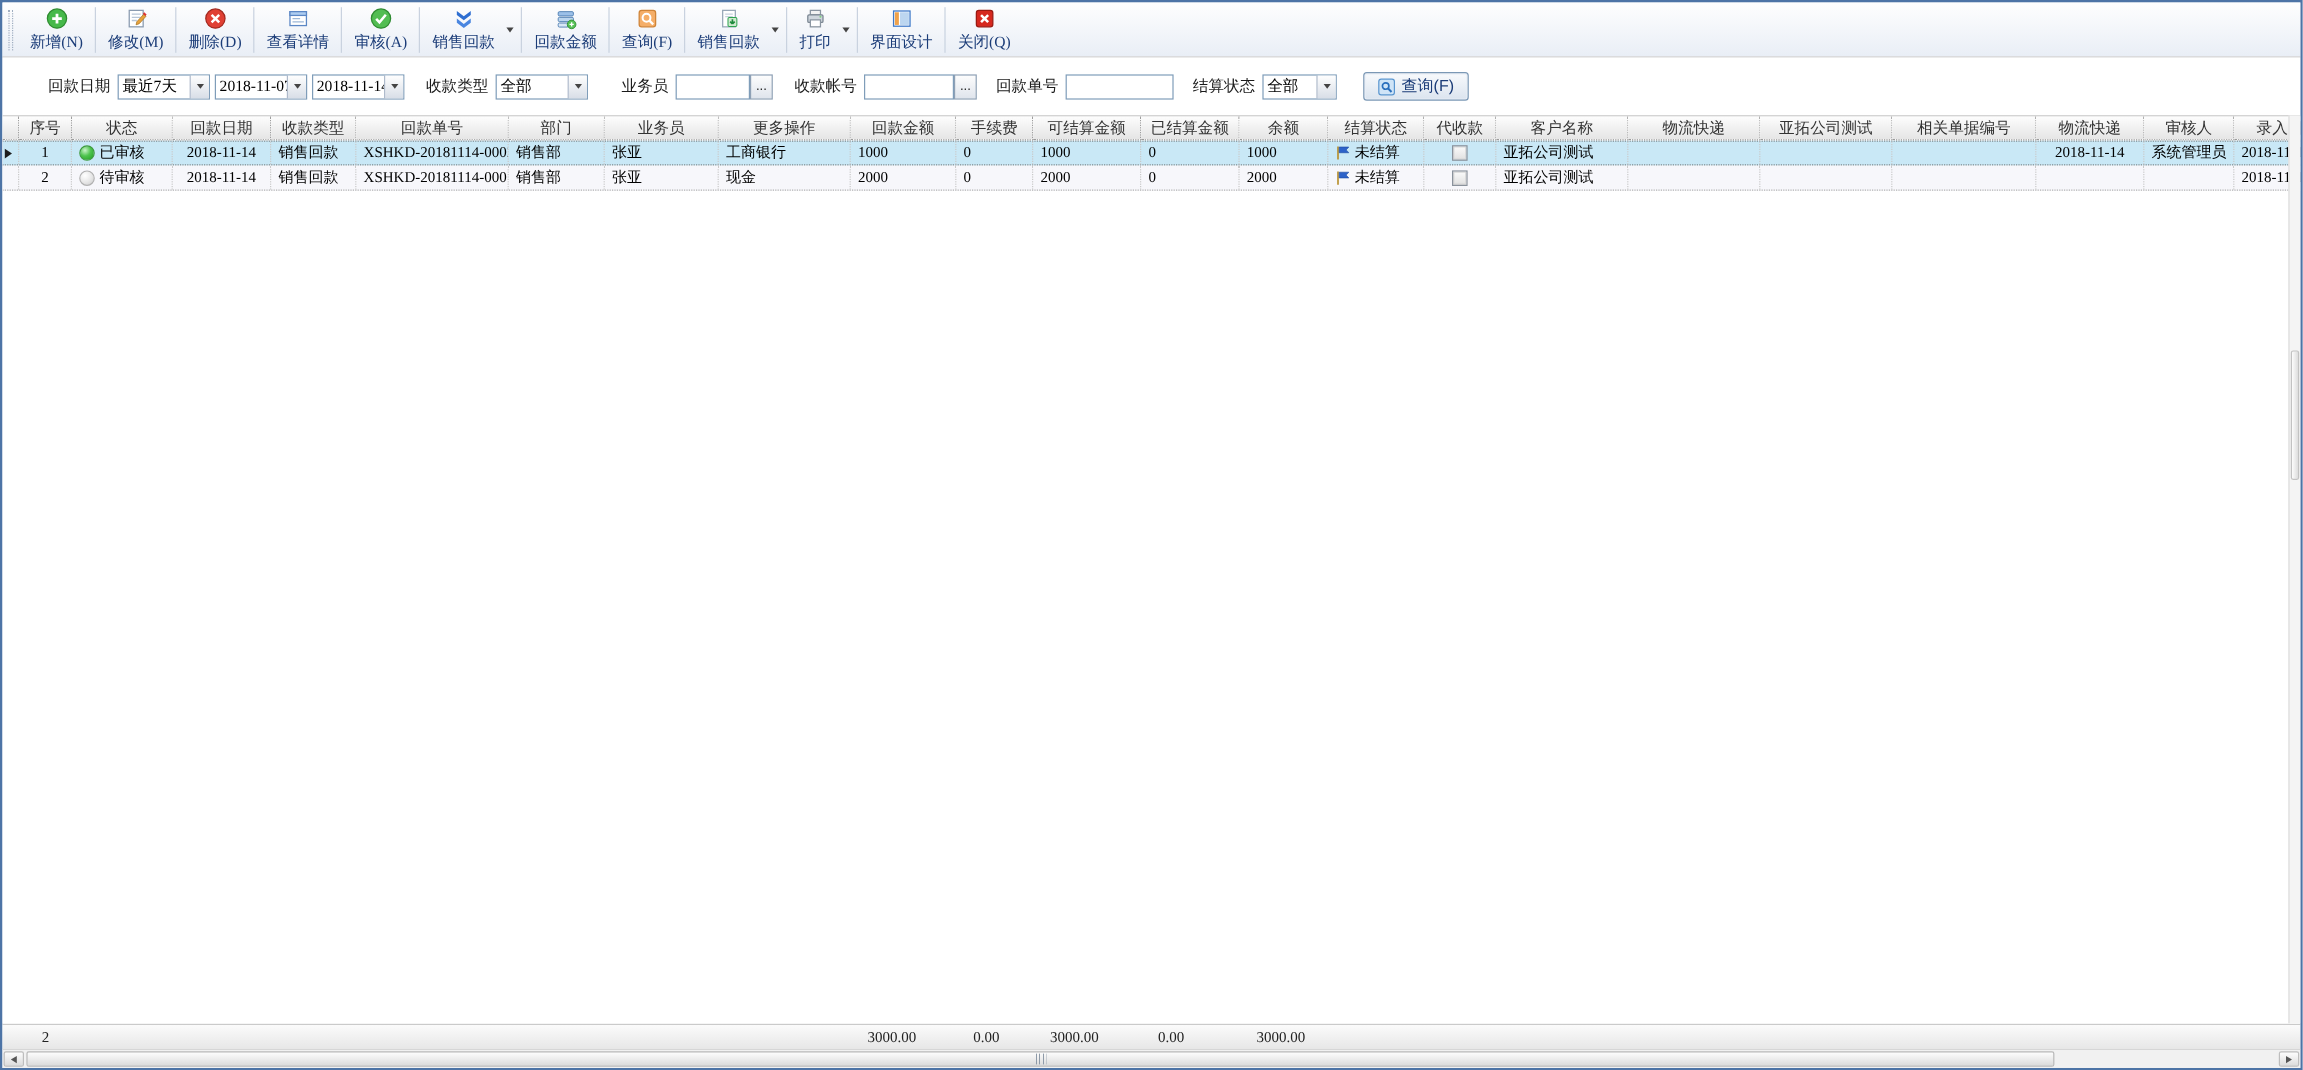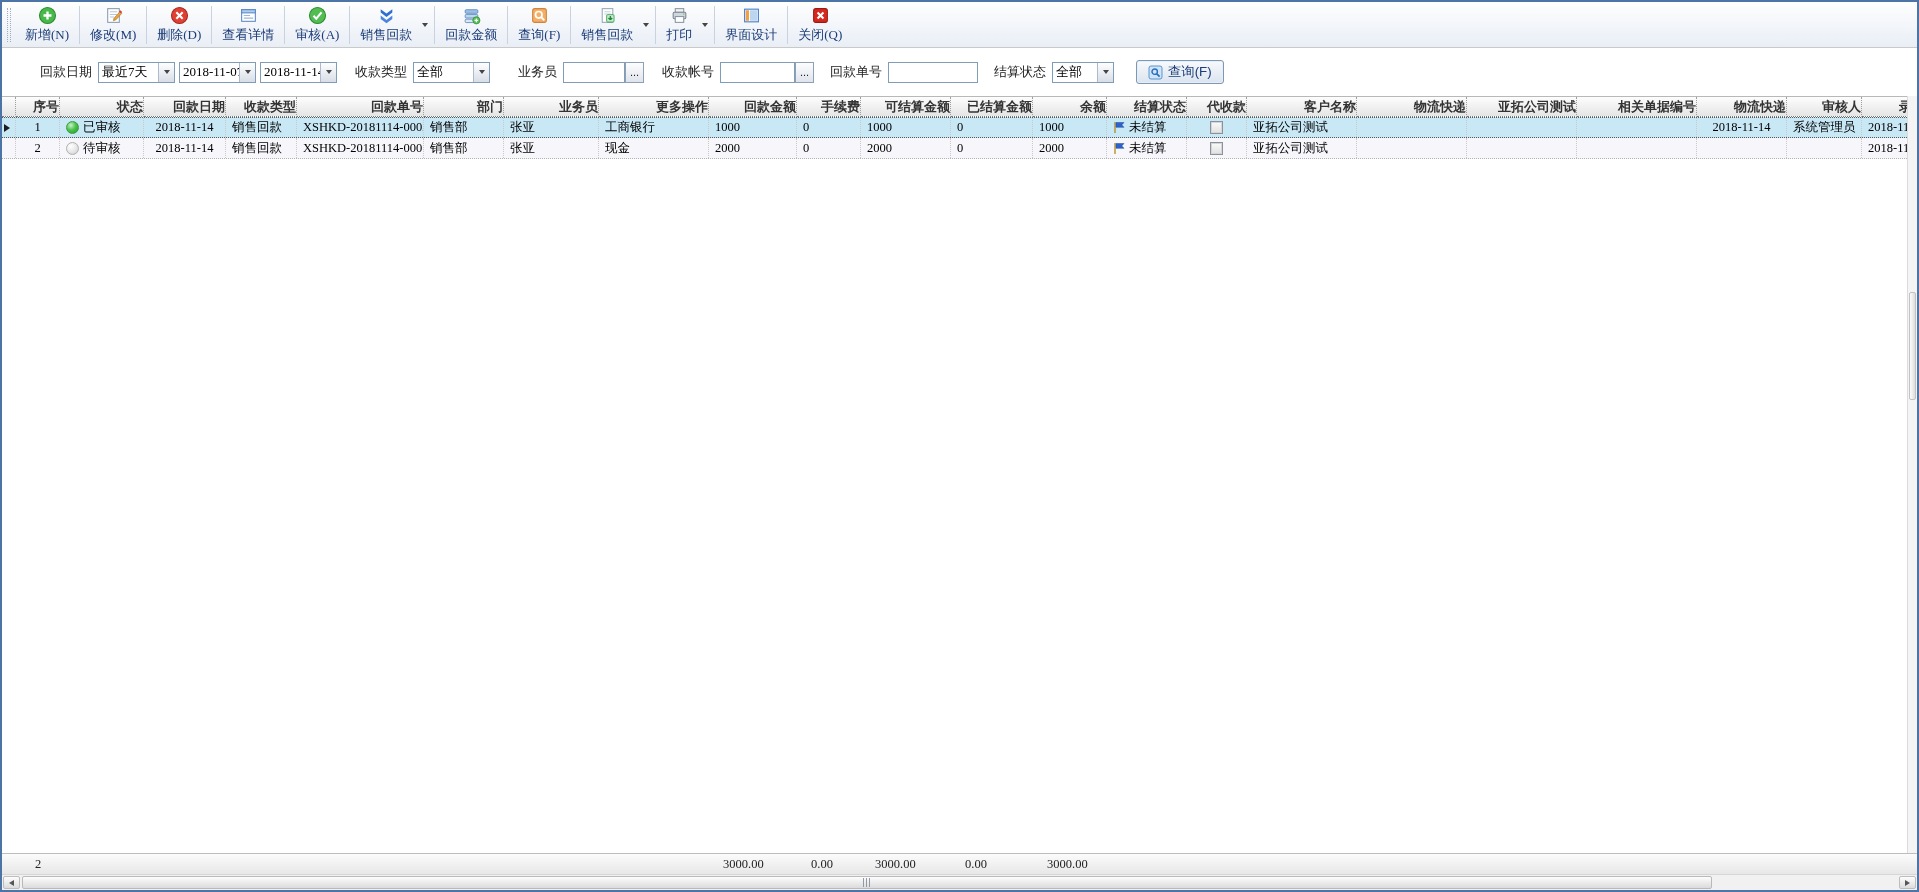--- a/index.html
+++ b/index.html
@@ -30,21 +30,21 @@
   .combo { height:21px; border:1px solid #7f9db9; background:#fff; display:flex; align-items:center; }
   .combo-text { flex:1; padding:0 3px; overflow:hidden; white-space:nowrap; color:#000; }
   .combo-btn { width:16px; height:100%; background:linear-gradient(#fefefe,#d8dee7); border-left:1px solid #aebacb; display:flex; align-items:center; justify-content:center; }
   .finput { height:21px; border:1px solid #7f9db9; background:#fff; font-family:inherit; font-size:12.5px; padding:0 3px; outline:none; }
   .dots-btn { height:21px; width:19px; border:1px solid #8ea0b5; background:linear-gradient(#fdfdfd,#dfe4ec); font-size:11px; line-height:17px; text-align:center; color:#222; }
   .qbtn { height:24px; border:1px solid #7b98b5; border-radius:3px; background:linear-gradient(#f8fafc,#dbe4ef); display:flex; align-items:center; gap:5px; padding:0 11px; color:#1b3c78; box-shadow:0 0 0 1px #e8eef6 inset; }
 
   
   .gridwrap { position:relative; flex:1; background:#fff; overflow:hidden; }
   .ghead { display:flex; height:21px; border-top:1px solid #b8b8b8; }
-  .hcell { flex:none; background:linear-gradient(#fdfdfd,#e5e5e5); border-right:1px dotted #9e9e9e; border-bottom:1px dotted #7d7d7d; text-align:right; line-height:19px; font-weight:bold; color:#333; overflow:hidden; white-space:nowrap; }
+  .hcell { flex:none; background:linear-gradient(#fdfdfd,#e5e5e5); border-right:1px dotted #9e9e9e; border-bottom:1px dotted #7d7d7d; text-align:center; line-height:19px; font-weight:normal; color:#333; overflow:hidden; white-space:nowrap; }
   .hcell.marker { width:14px; }
   .grow { display:flex; height:21px; background:#f7f7fb; border-bottom:1px dotted #b2b2b2; }
   .grow.selected { background:#c9e8f6; border-top:1px dotted #595959; border-bottom:1px dotted #595959; }
   .cell { flex:none; display:flex; align-items:center; padding:0 6px; border-right:1px dotted #c9c9c9; overflow:hidden; white-space:nowrap; font-size:12.5px; color:#000; gap:4px; }
   .cell.marker { width:14px; padding:0 2px; }
   .al-center { justify-content:center; }
   .rowarrow { width:0; height:0; border-left:6px solid #1c1c1c; border-top:4px solid transparent; border-bottom:4px solid transparent; }
   .ball { width:13px; height:13px; border-radius:50%; flex:none; }
   .ball.approved { background:radial-gradient(circle at 35% 30%, #c9f3c9 0%, #4fc44f 45%, #1f9e1f 100%); border:1px solid #3f9a3f; }
   .ball.pending  { background:radial-gradient(circle at 35% 30%, #ffffff 0%, #e6e6e6 55%, #c9c9c9 100%); border:1px solid #b0b0b0; }

